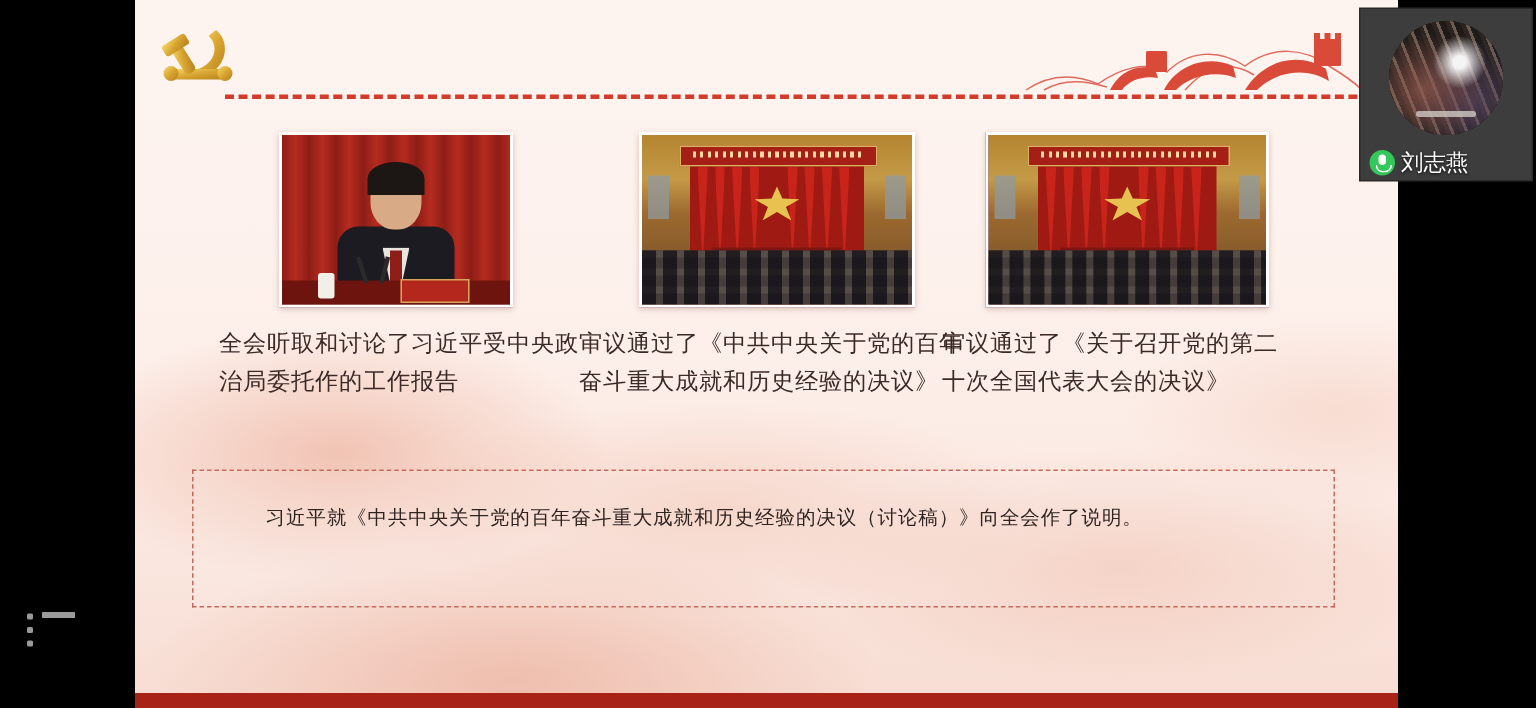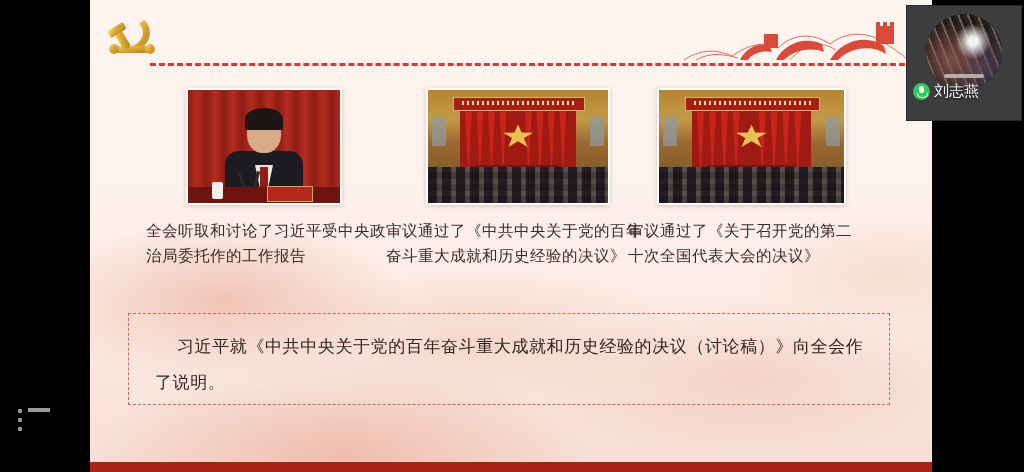--- a/index.html
+++ b/index.html
@@ -69,45 +69,45 @@
      background:
       repeating-linear-gradient(90deg,rgba(25,22,28,.85) 0 9px,rgba(92,84,80,.55) 9px 14px),
       repeating-linear-gradient(0deg,rgba(20,18,22,.5) 0 7px,rgba(120,105,95,.35) 7px 12px),
       #3a3028;}
   .side-panel{position:absolute;right:2%;top:24%;width:8%;height:26%;background:#8e99a0;opacity:.75;}
   .side-panel.l{left:2%;right:auto;}
 
   
   .caps{position:absolute;left:0;top:218px;width:100%;height:60px;}
   .cap{position:absolute;top:0;font-size:15.5px;line-height:25px;color:#3b2a26;letter-spacing:.5px;
-       font-family:Liberation Sans, sans-serif;}
+       font-family:Liberation Mono, monospace;}
   .cap1{left:56px;width:252px;}
   .cap2{left:296px;width:260px;}
   .cap3{left:538px;width:230px;}
 
   
   .mainbox{position:absolute;left:38px;top:313px;width:760px;height:90px;
      border:1px dashed #c56a5b;background:rgba(255,255,255,.10);}
-  .mainbox p{margin:0;padding:14px 22px 0 26px;font-size:17px;line-height:36px;color:#2f2320;
+  .mainbox p{margin:0;padding:14px 22px 0 26px;font-size:13px;line-height:36px;color:#2f2320;
      letter-spacing:.6px;text-indent:22px;font-family:"DejaVu Sans","Liberation Sans",sans-serif;}
 
   
   #video-tile{position:absolute;right:3px;top:6px;width:114px;height:114px;background:#3d3d3d;
      box-shadow:0 0 0 1px #2a2a2a;}
   #video-tile .avatar{position:absolute;left:50%;top:8px;width:76px;height:76px;margin-left:-38px;
      border-radius:50%;overflow:hidden;background:#121212;}
   .av-art{position:absolute;inset:0;
      background:
        radial-gradient(circle at 62% 36%,rgba(255,255,255,.95) 0 6%,rgba(255,255,255,0) 26%),
        radial-gradient(circle at 30% 60%,rgba(150,90,80,.75),rgba(0,0,0,0) 55%),
        radial-gradient(circle at 75% 72%,rgba(90,70,100,.7),rgba(0,0,0,0) 55%),
        repeating-linear-gradient(68deg,#2b2420 0 3px,#6b5b50 3px 5px,#1d1a18 5px 9px),
        #241f1c;}
   .av-bar{position:absolute;left:24%;bottom:16%;width:52%;height:5%;background:#cfc9c2;opacity:.8;border-radius:2px;}
-  .name-row{position:absolute;left:6px;bottom:19px;display:flex;align-items:center;gap:4px;}
+  .name-row{position:absolute;left:6px;bottom:2px;display:flex;align-items:center;gap:4px;}
   .mic{width:17px;height:17px;border-radius:50%;background:#34c759;position:relative;flex:none;}
   .mic::before{content:"";position:absolute;left:50%;top:3px;width:5px;height:7px;margin-left:-2.5px;
      background:#fff;border-radius:3px;}
   .mic::after{content:"";position:absolute;left:50%;top:10px;width:9px;height:4px;margin-left:-4.5px;
      border:1.6px solid #fff;border-top:none;border-radius:0 0 6px 6px;}
   .vname{font-size:15px;color:#fff;font-family:"DejaVu Sans","Liberation Sans",sans-serif;
      text-shadow:0 1px 2px rgba(0,0,0,.9);white-space:nowrap;}
 
   
   #left-rail{position:absolute;left:0;top:0;width:90px;height:472px;background:#000;}

